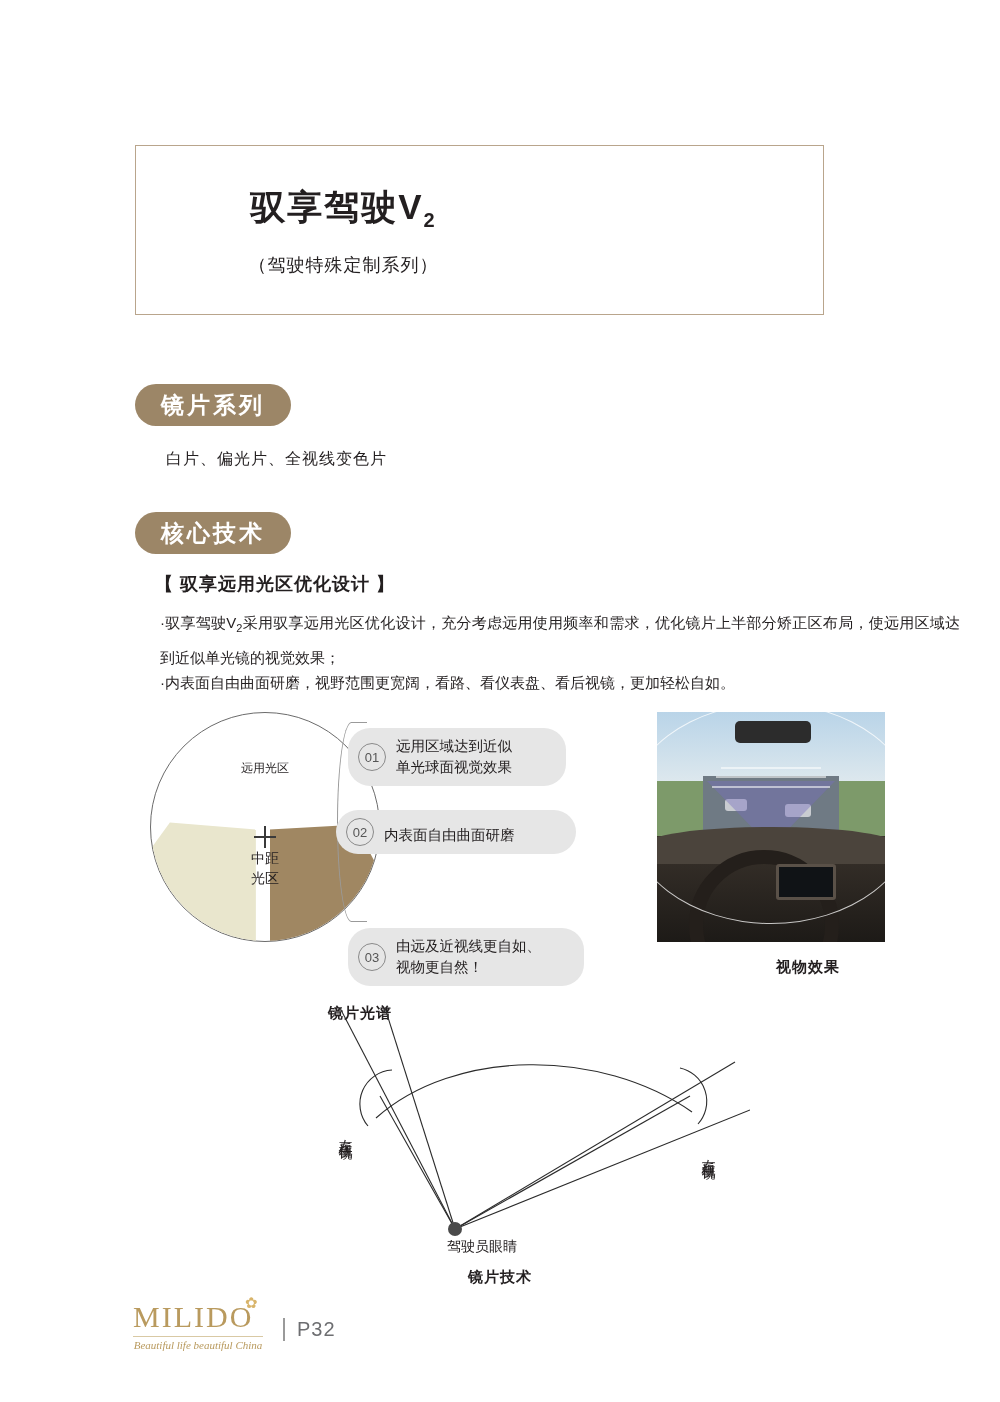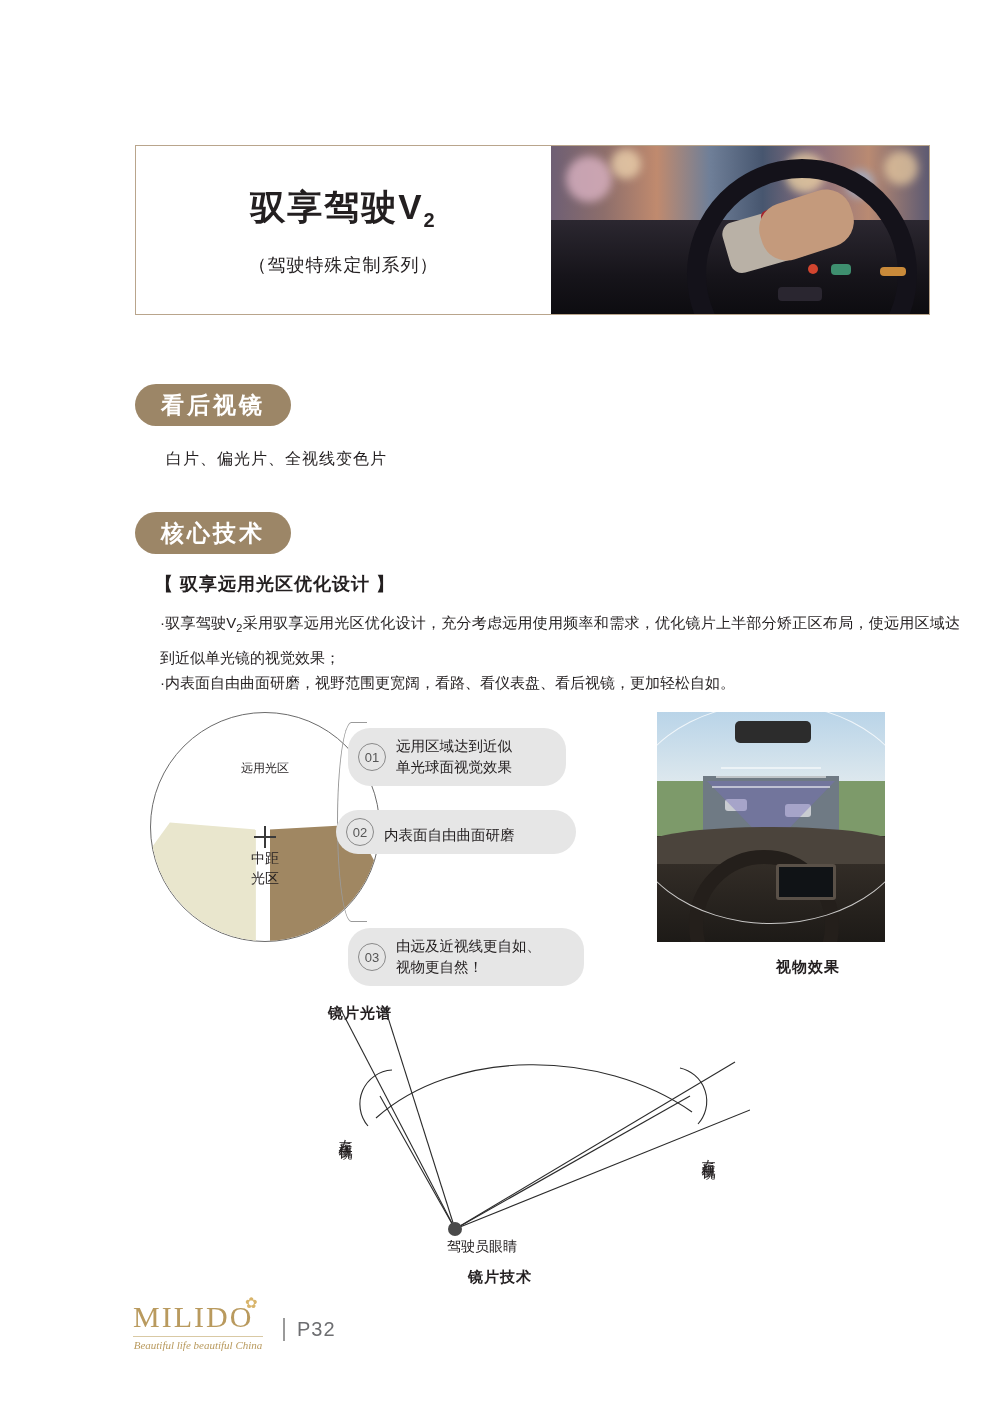--- a/index.html
+++ b/index.html
@@ -9,24 +9,25 @@
     background:#ffffff;
     font-family:"Liberation Sans", sans-serif;
     color:#231f20;
     position:relative;
     overflow:hidden;
   }
 
   
   .banner {
     position:absolute; left:135px; top:145px;
-    width:795px; height:170px;
+    width:689px; height:170px;
     border:1px solid #b9a58c;
     display:flex;
     background:#fff;
+    flex-direction:column;
   }
   .banner-left {
     width:415px; height:100%;
     display:flex; flex-direction:column;
     align-items:center; justify-content:center;
     padding-top:4px;
   }
   .banner-title {
     font-size:35px; font-weight:bold; letter-spacing:2px;
     color:#231f20;
@@ -273,21 +274,21 @@
     <div class="sleeve"></div>
     <div class="watchband"></div>
     <div class="hand"></div>
     <div class="knob" style="left:68%;top:70%;width:10px;height:10px;background:#d2452f;border-radius:50%;"></div>
     <div class="knob" style="left:74%;top:70%;width:20px;height:11px;background:#3e8f6f;"></div>
     <div class="knob" style="left:87%;top:72%;width:26px;height:9px;background:#c98a3a;"></div>
     <div class="knob" style="left:60%;top:84%;width:44px;height:14px;background:#2a2630;"></div>
   </div>
 </div>
 
-<div class="pill" id="pill-series">看后视镜</div>
+<div class="pill" id="pill-series">镜片系列</div>
 <div class="series-text">白片、偏光片、全视线变色片</div>
 
 <div class="pill" id="pill-core">核心技术</div>
 <div class="sub-head">【 驭享远用光区优化设计 】</div>
 
 <div class="para" id="para1">
   <span>·驭享驾驶V</span><sub>2</sub><span>采用驭享远用光区优化设计，充分考虑远用使用频率和需求，优化镜片上半部分矫正区布局，使远用区域达到近似单光镜的视觉效果；</span>
 </div>
 <div class="para" id="para2">·内表面自由曲面研磨，视野范围更宽阔，看路、看仪表盘、看后视镜，更加轻松自如。</div>
 

